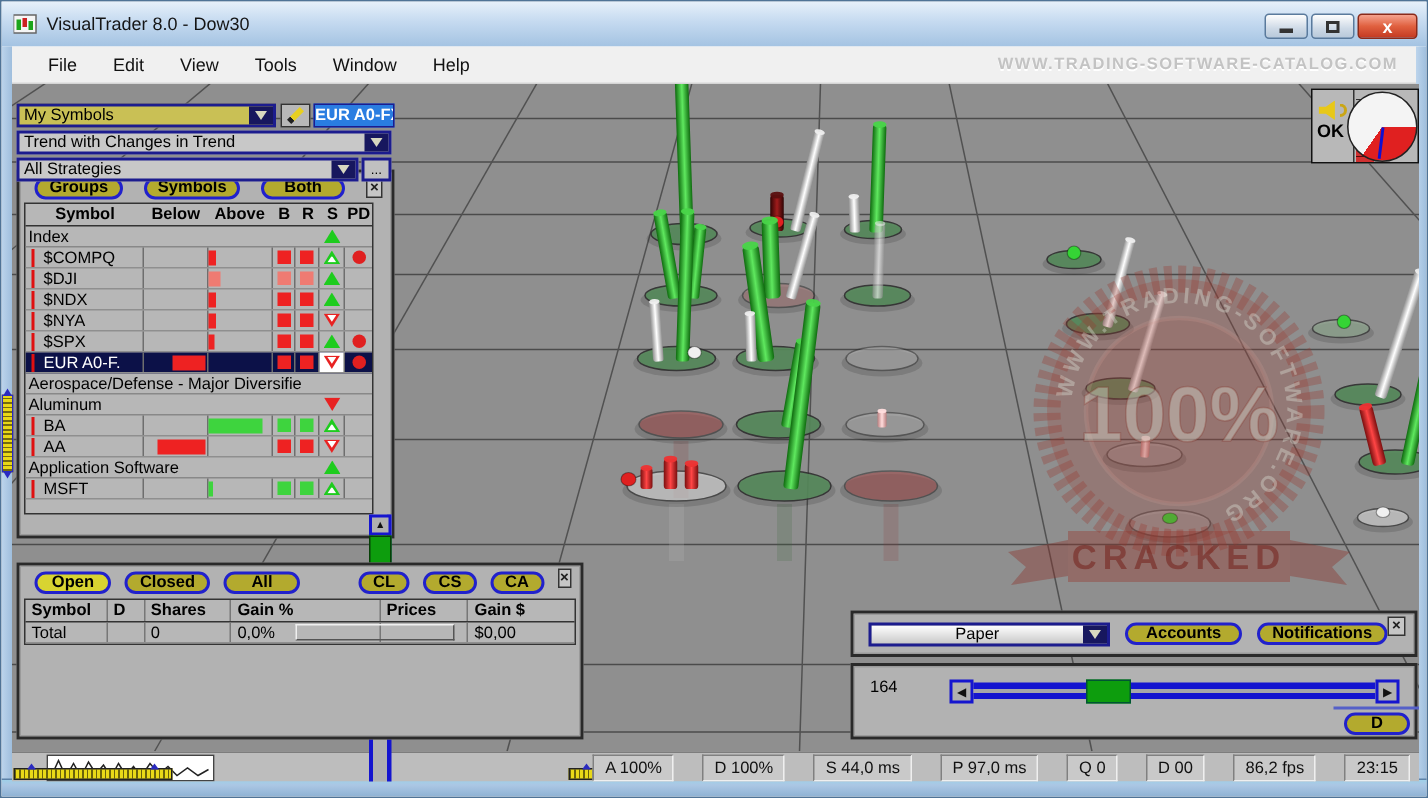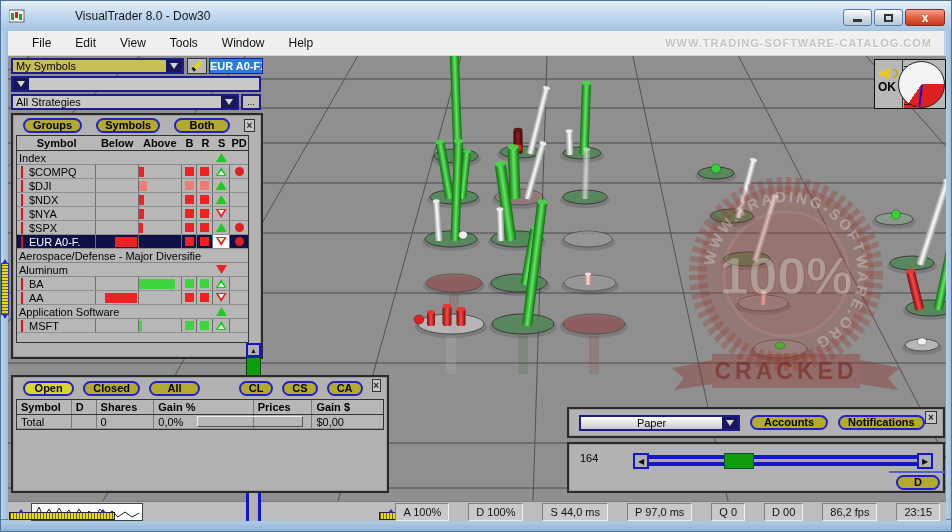--- a/index.html
+++ b/index.html
@@ -1,21 +1,21 @@
 <!DOCTYPE html>
 <html><head>
 <meta charset="utf-8">
 <style>
   html,body{margin:0;padding:0;background:#ffffff;}
   *{box-sizing:border-box;}
   .window{position:relative;width:952px;height:532px;font-family:"Liberation Sans",sans-serif;overflow:hidden;
     border:1px solid #4f7396;}
   
   .titlebar{position:absolute;left:0;top:0;width:952px;height:30px;
-    background:linear-gradient(#e6f0fa,#c5daf0 45%,#a4c3e2);display:flex;align-items:center;gap:44px;}
+    background:linear-gradient(#e6f0fa,#c5daf0 45%,#a4c3e2);display:flex;align-items:center;}
   .app-icon{width:16px;height:14px;margin:0 6px 0 8px;}
   .title-text{font-size:12px;color:#151515;}
   .winbtns{position:absolute;top:8px;right:8px;display:flex;gap:2px;}
   .wbtn{width:29px;height:17px;border:1px solid #5a7a9c;border-radius:3px;
     background:linear-gradient(#fdfdfd,#cdd9e6 60%,#b8c9da);display:flex;align-items:center;justify-content:center;}
   .wbtn.close{width:40px;border-color:#8a2a1a;background:linear-gradient(#f5a28e,#e0603f 50%,#c43a22);color:#fff;
     font-weight:bold;font-size:12px;line-height:1;}
   .glyph-min{width:9px;height:3px;background:#333;margin-top:6px;}
   .glyph-max{width:9px;height:8px;border:2px solid #333;background:transparent;}
   .menubar{position:absolute;left:7px;top:30px;width:938px;height:25px;background:#f0f0f0;
@@ -52,21 +52,21 @@
     color:#000;display:flex;align-items:center;justify-content:center;padding:0 8px;line-height:1;}
   .pill.active{background:#d8d431;}
   .xbtn{width:13px;height:13px;border:1px solid #333;background:#c6c6c6;color:#222;font-size:10px;font-weight:bold;
     display:flex;align-items:center;justify-content:center;line-height:1;}
   .combo{display:flex;height:16px;border:2px solid #1c1c8e;background:#c8c8c8;align-items:center;}
   .combo .ctext{flex:1;font-size:11px;padding:0 3px;color:#000;white-space:nowrap;overflow:hidden;}
   .combo .carrow{width:16px;height:100%;background:#17175e;display:flex;align-items:center;justify-content:center;}
   .carrow::after{content:'';width:0;height:0;border-left:4px solid transparent;border-right:4px solid transparent;
     border-top:6px solid #d8d8c0;}
   
-  .selectors{position:absolute;left:3px;top:2px;width:252px;z-index:6;}
+  .selectors{position:absolute;left:3px;top:13px;width:252px;z-index:6;}
   .selrow{display:flex;margin-bottom:2px;}
   .combo.olive{background:#c9c055;width:173px;}
   .pencilbtn{width:20px;height:16px;margin-left:3px;border:1px solid #333;background:#b8b8b8;
     display:flex;align-items:center;justify-content:center;}
   .pencil{width:12px;height:4px;background:linear-gradient(90deg,#222 0 3px,#e8d020 3px);transform:rotate(-45deg);}
   .symfield{width:54px;height:16px;margin-left:2px;background:#2a7de1;color:#fff;font-size:11px;font-weight:bold;
     display:flex;align-items:center;border:1px solid #1c1c8e;white-space:nowrap;overflow:hidden;}
   .combo.wide{width:250px;}
   .combo.strat{width:228px;}
   .morebtn{width:20px;height:16px;margin-left:2px;border:2px solid #1c1c8e;background:#c0c0c0;font-size:9px;
@@ -390,20 +390,21 @@
           <span class="ctext">My Symbols</span>
           <span class="carrow"></span>
         </div>
         <div class="pencilbtn">
             <div class="pencil"></div>
           </div>
         <div class="symfield">EUR A0-FX</div>
       </div>
       <div class="selrow">
         <div class="combo wide">
+          <span class="ctext">Trend with Changes in Trend</span>
           <span class="carrow"></span>
         </div>
       </div>
       <div class="selrow">
         <div class="combo strat">
           <span class="ctext">All Strategies</span>
           <span class="carrow"></span>
         </div>
         <div class="morebtn">...</div>
       </div>

